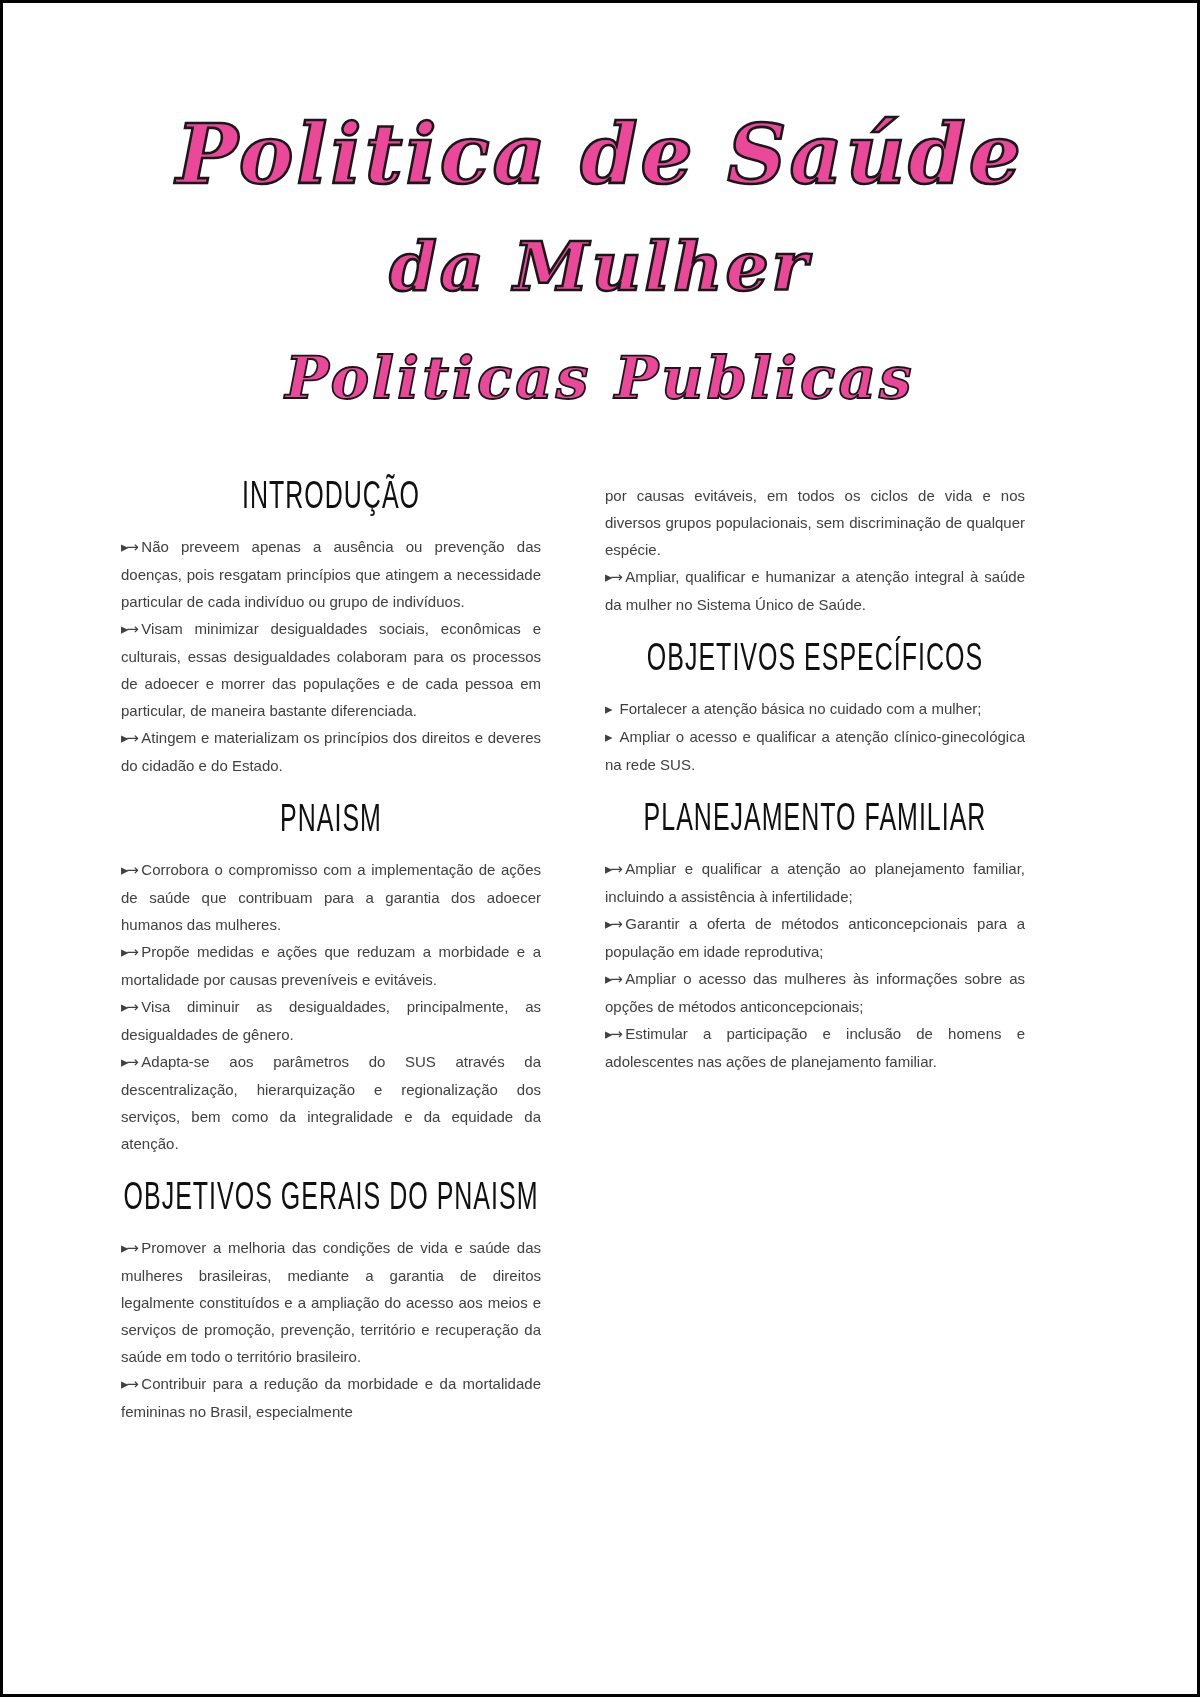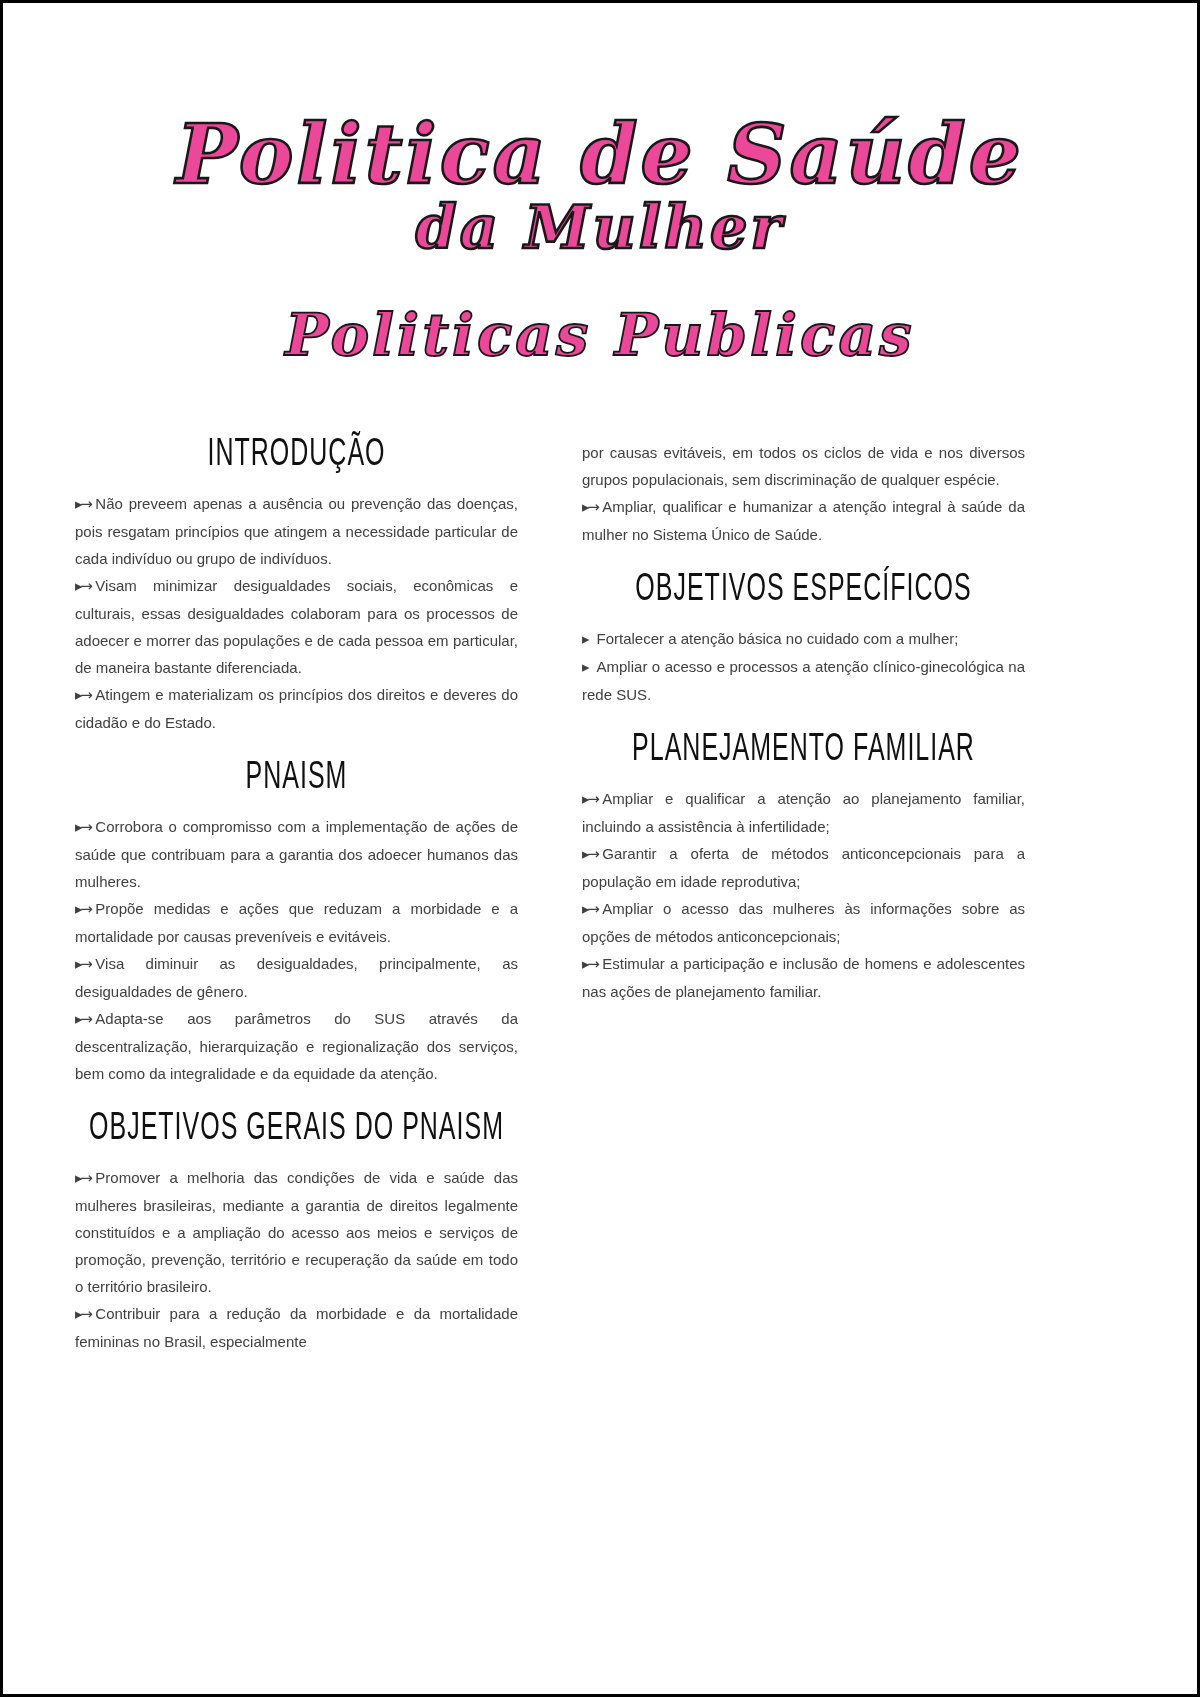--- a/index.html
+++ b/index.html
@@ -15,29 +15,29 @@
   .title-block{ text-align:center; padding-top:108px; }
   .script{
     font-family:"DejaVu Serif","Liberation Serif",serif;
     font-style:italic;font-weight:bold;
     color:#ec4899;
     -webkit-text-stroke:2.6px #181818;
     letter-spacing:3px;
   }
   .title-line{ display:block; line-height:1.05; }
   .title-line-1{ font-size:82px; }
-  .title-line-2{ font-size:59px; }
+  .title-line-2{ font-size:68px; margin-top:34px; }
   .subtitle{
     display:block; font-size:58px; margin-top:42px;
     -webkit-text-stroke:1.8px #181818;
   }
   
   .columns{
     display:flex; gap:64px;
-    padding:70px 172px 0 72px;
+    padding:70px 172px 0 118px;
     box-sizing:border-box;
   }
   .col{ flex:1 1 0; min-width:0; }
   .sec-heading{ text-align:center; margin:32px 0 16px 0; }
   .sec-heading:first-child{ margin-top:6px; }
   .sec-heading .hx{
     display:inline-block;
     font-family:"Liberation Sans",sans-serif;
     font-weight:400; font-size:25px; letter-spacing:1px; color:#101010;
     transform:scaleY(1.55); transform-origin:center bottom;
@@ -93,21 +93,21 @@
     <div class="col" id="col-right">
   <p class="item plain"><span class="item-text">por causas evitáveis, em todos os ciclos de vida e nos diversos grupos populacionais, sem discriminação de qualquer espécie.</span></p>
 
   <p class="item b-arrow"><span class="bullet">▸→</span><span class="item-text">Ampliar, qualificar e humanizar a atenção integral à saúde da mulher no Sistema Único de Saúde.</span></p>
 
   <h2 class="sec-heading"><span class="hx">OBJETIVOS ESPECÍFICOS</span></h2>
 
 
   <p class="item b-tri"><span class="bullet">▸</span><span class="item-text">Fortalecer a atenção básica no cuidado com a mulher;</span></p>
 
-  <p class="item b-tri"><span class="bullet">▸</span><span class="item-text">Ampliar o acesso e processos a atenção clínico-ginecológica na rede SUS.</span></p>
+  <p class="item b-tri"><span class="bullet">▸</span><span class="item-text">Ampliar o acesso e qualificar a atenção clínico-ginecológica na rede SUS.</span></p>
 
   <h2 class="sec-heading"><span class="hx">PLANEJAMENTO FAMILIAR</span></h2>
 
   <p class="item b-arrow"><span class="bullet">▸→</span><span class="item-text">Ampliar e qualificar a atenção ao planejamento familiar, incluindo a assistência à infertilidade;</span></p>
 
   <p class="item b-arrow"><span class="bullet">▸→</span><span class="item-text">Garantir a oferta de métodos anticoncepcionais para a população em idade reprodutiva;</span></p>
 
   <p class="item b-arrow"><span class="bullet">▸→</span><span class="item-text">Ampliar o acesso das mulheres às informações sobre as opções de métodos anticoncepcionais;</span></p>
 
   <p class="item b-arrow"><span class="bullet">▸→</span><span class="item-text">Estimular a participação e inclusão de homens e adolescentes nas ações de planejamento familiar.</span></p>

